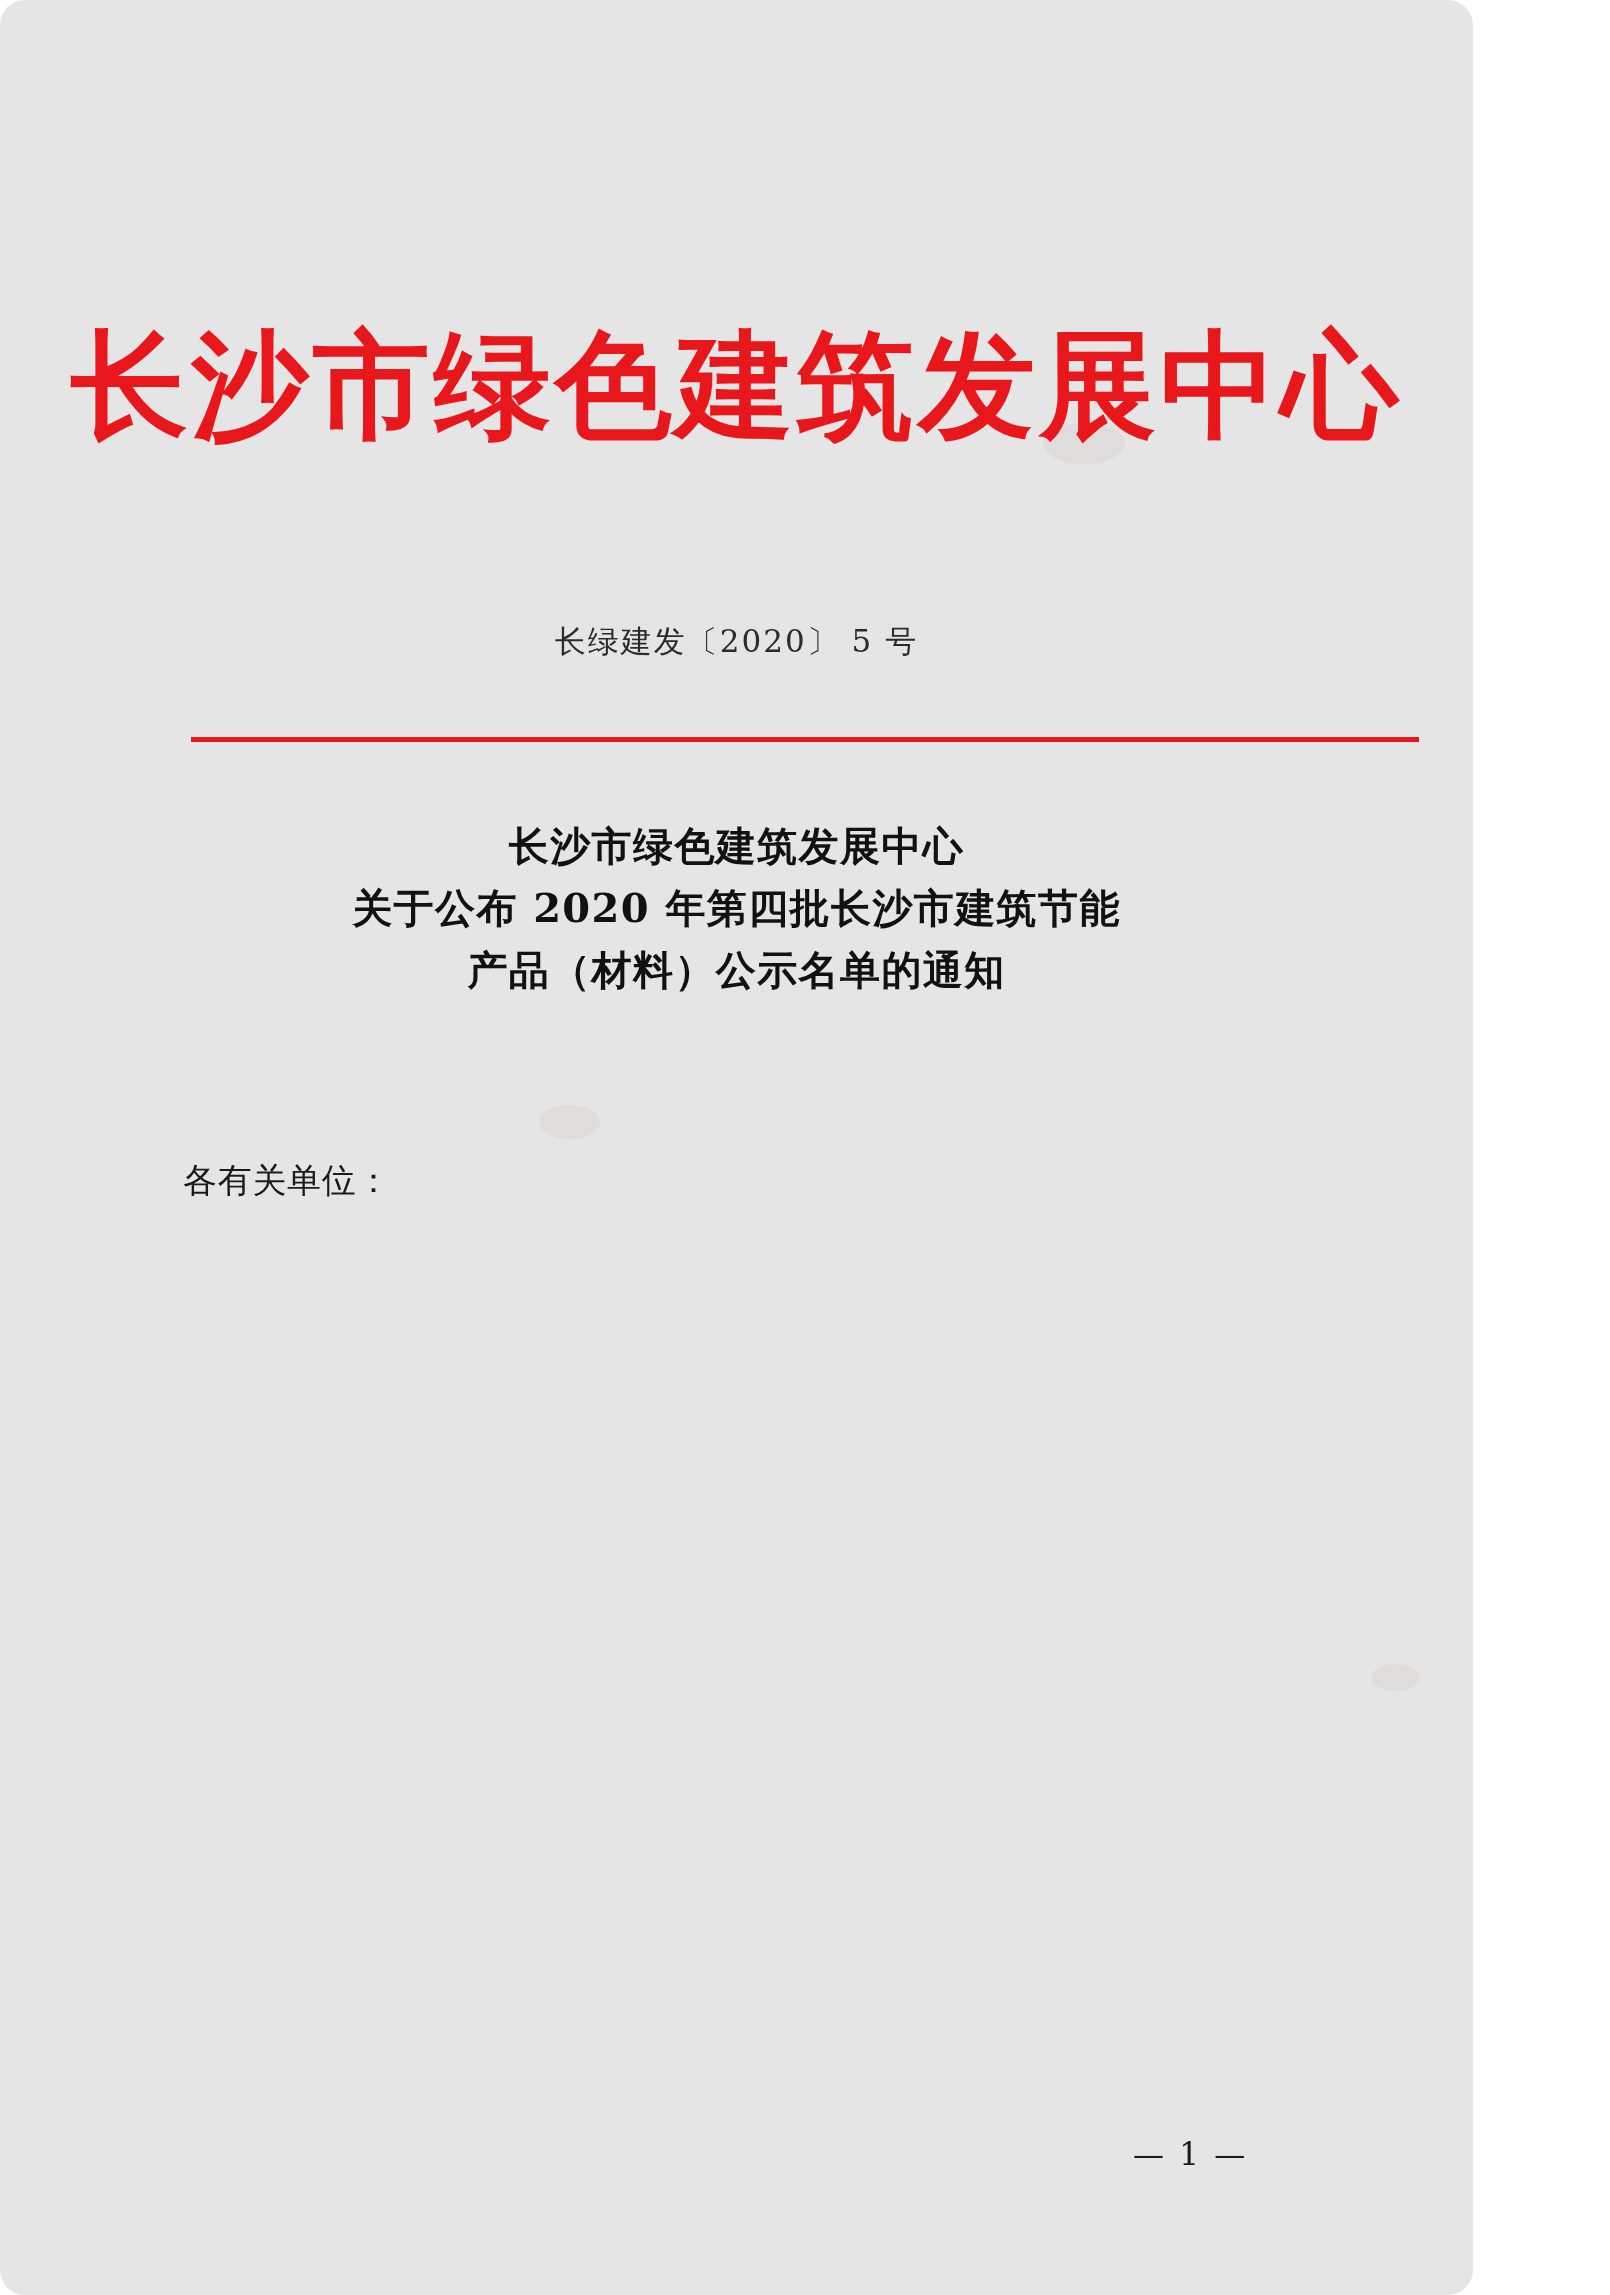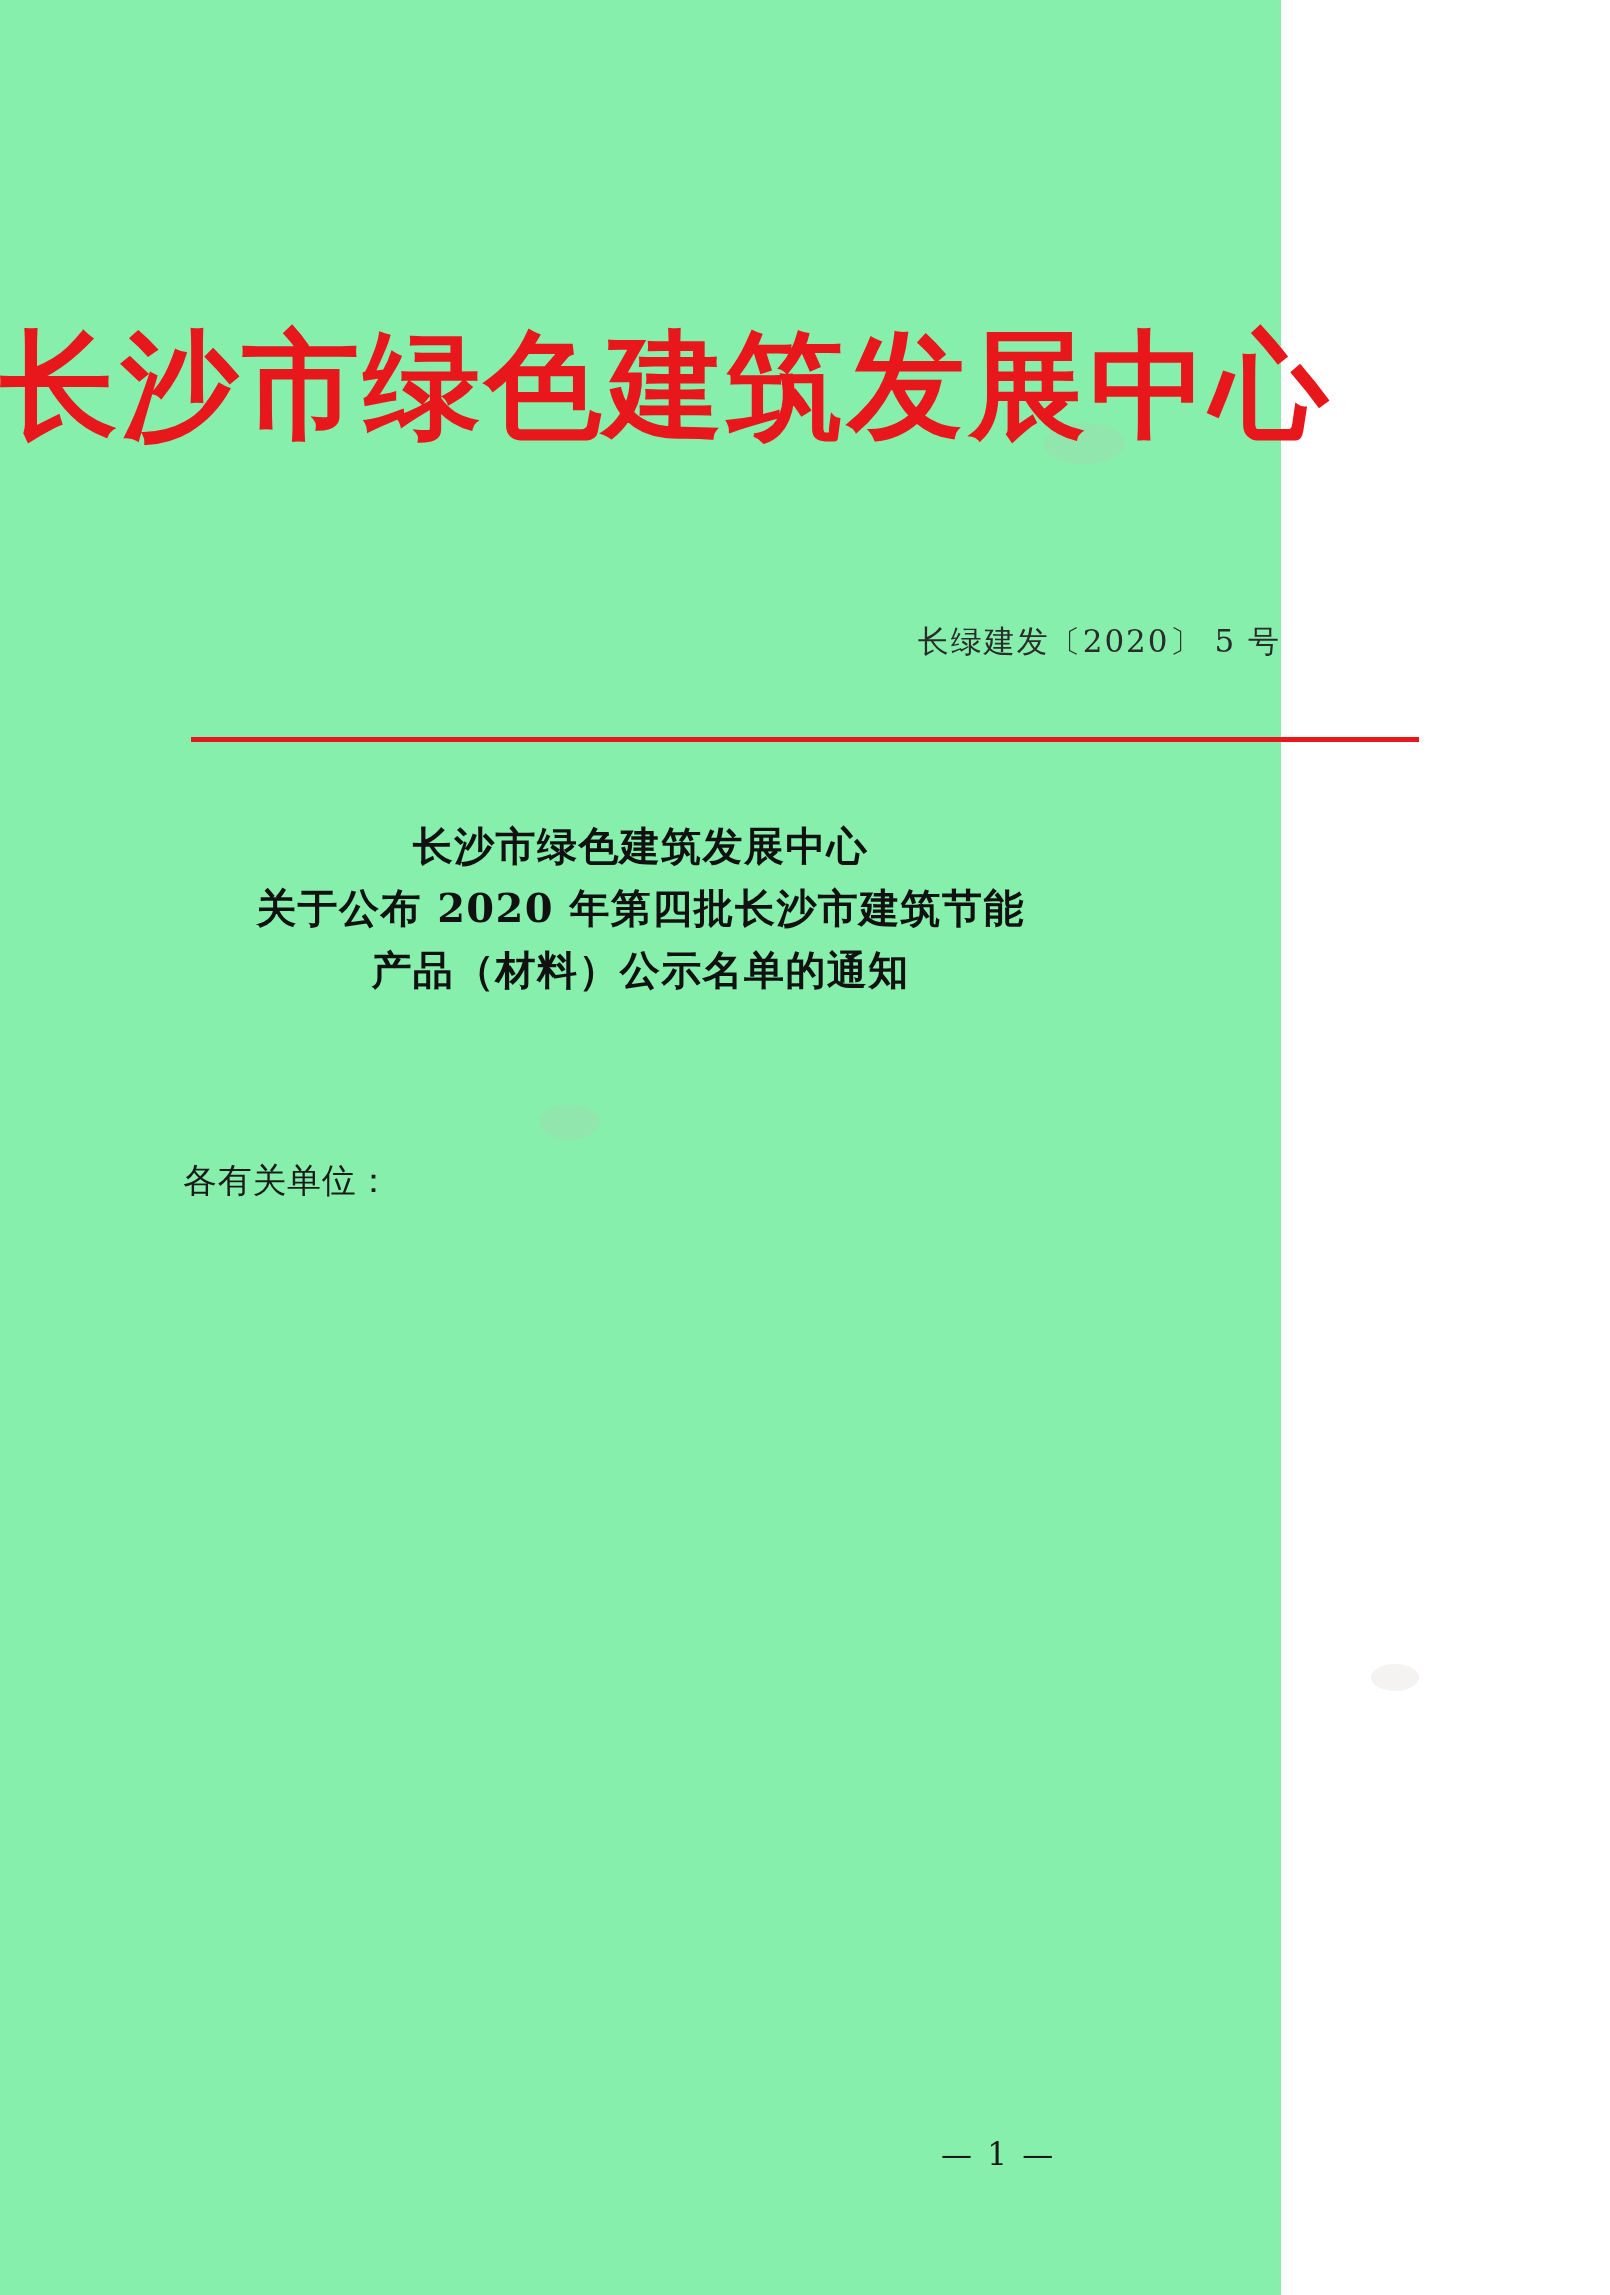--- a/index.html
+++ b/index.html
@@ -10,24 +10,25 @@
   body {
     width: 1611px;
     height: 2295px;
     font-family: "DejaVu Serif", "Liberation Serif", serif;
     color: #1a1a1a;
     position: relative;
     overflow: hidden;
   }
   .page {
     position: relative;
-    width: 1281px;
+    width: 1473px;
     height: 2295px;
-    background: #86efac;
+    background: #e5e5e5;
     box-sizing: border-box;
+    border-radius: 25px;
   }
   .letterhead {
     position: absolute;
     top: 327px;
     left: 0;
     width: 100%;
     text-align: center;
   }
   .letterhead-title {
     font-family: "DejaVu Serif", "Liberation Serif", serif;
@@ -36,21 +37,21 @@
     letter-spacing: 4.1px;
     color: #e8171b;
     line-height: 1;
     white-space: nowrap;
   }
   .doc-number {
     position: absolute;
     top: 621px;
     left: 0;
     width: 100%;
-    text-align: right;
+    text-align: center;
     font-size: 31px;
     letter-spacing: 2px;
     color: #2b2b2b;
     font-family: "DejaVu Serif", "Liberation Serif", serif;
   }
   .red-rule {
     position: absolute;
     top: 737px;
     left: 191px;
     width: 1228px;

